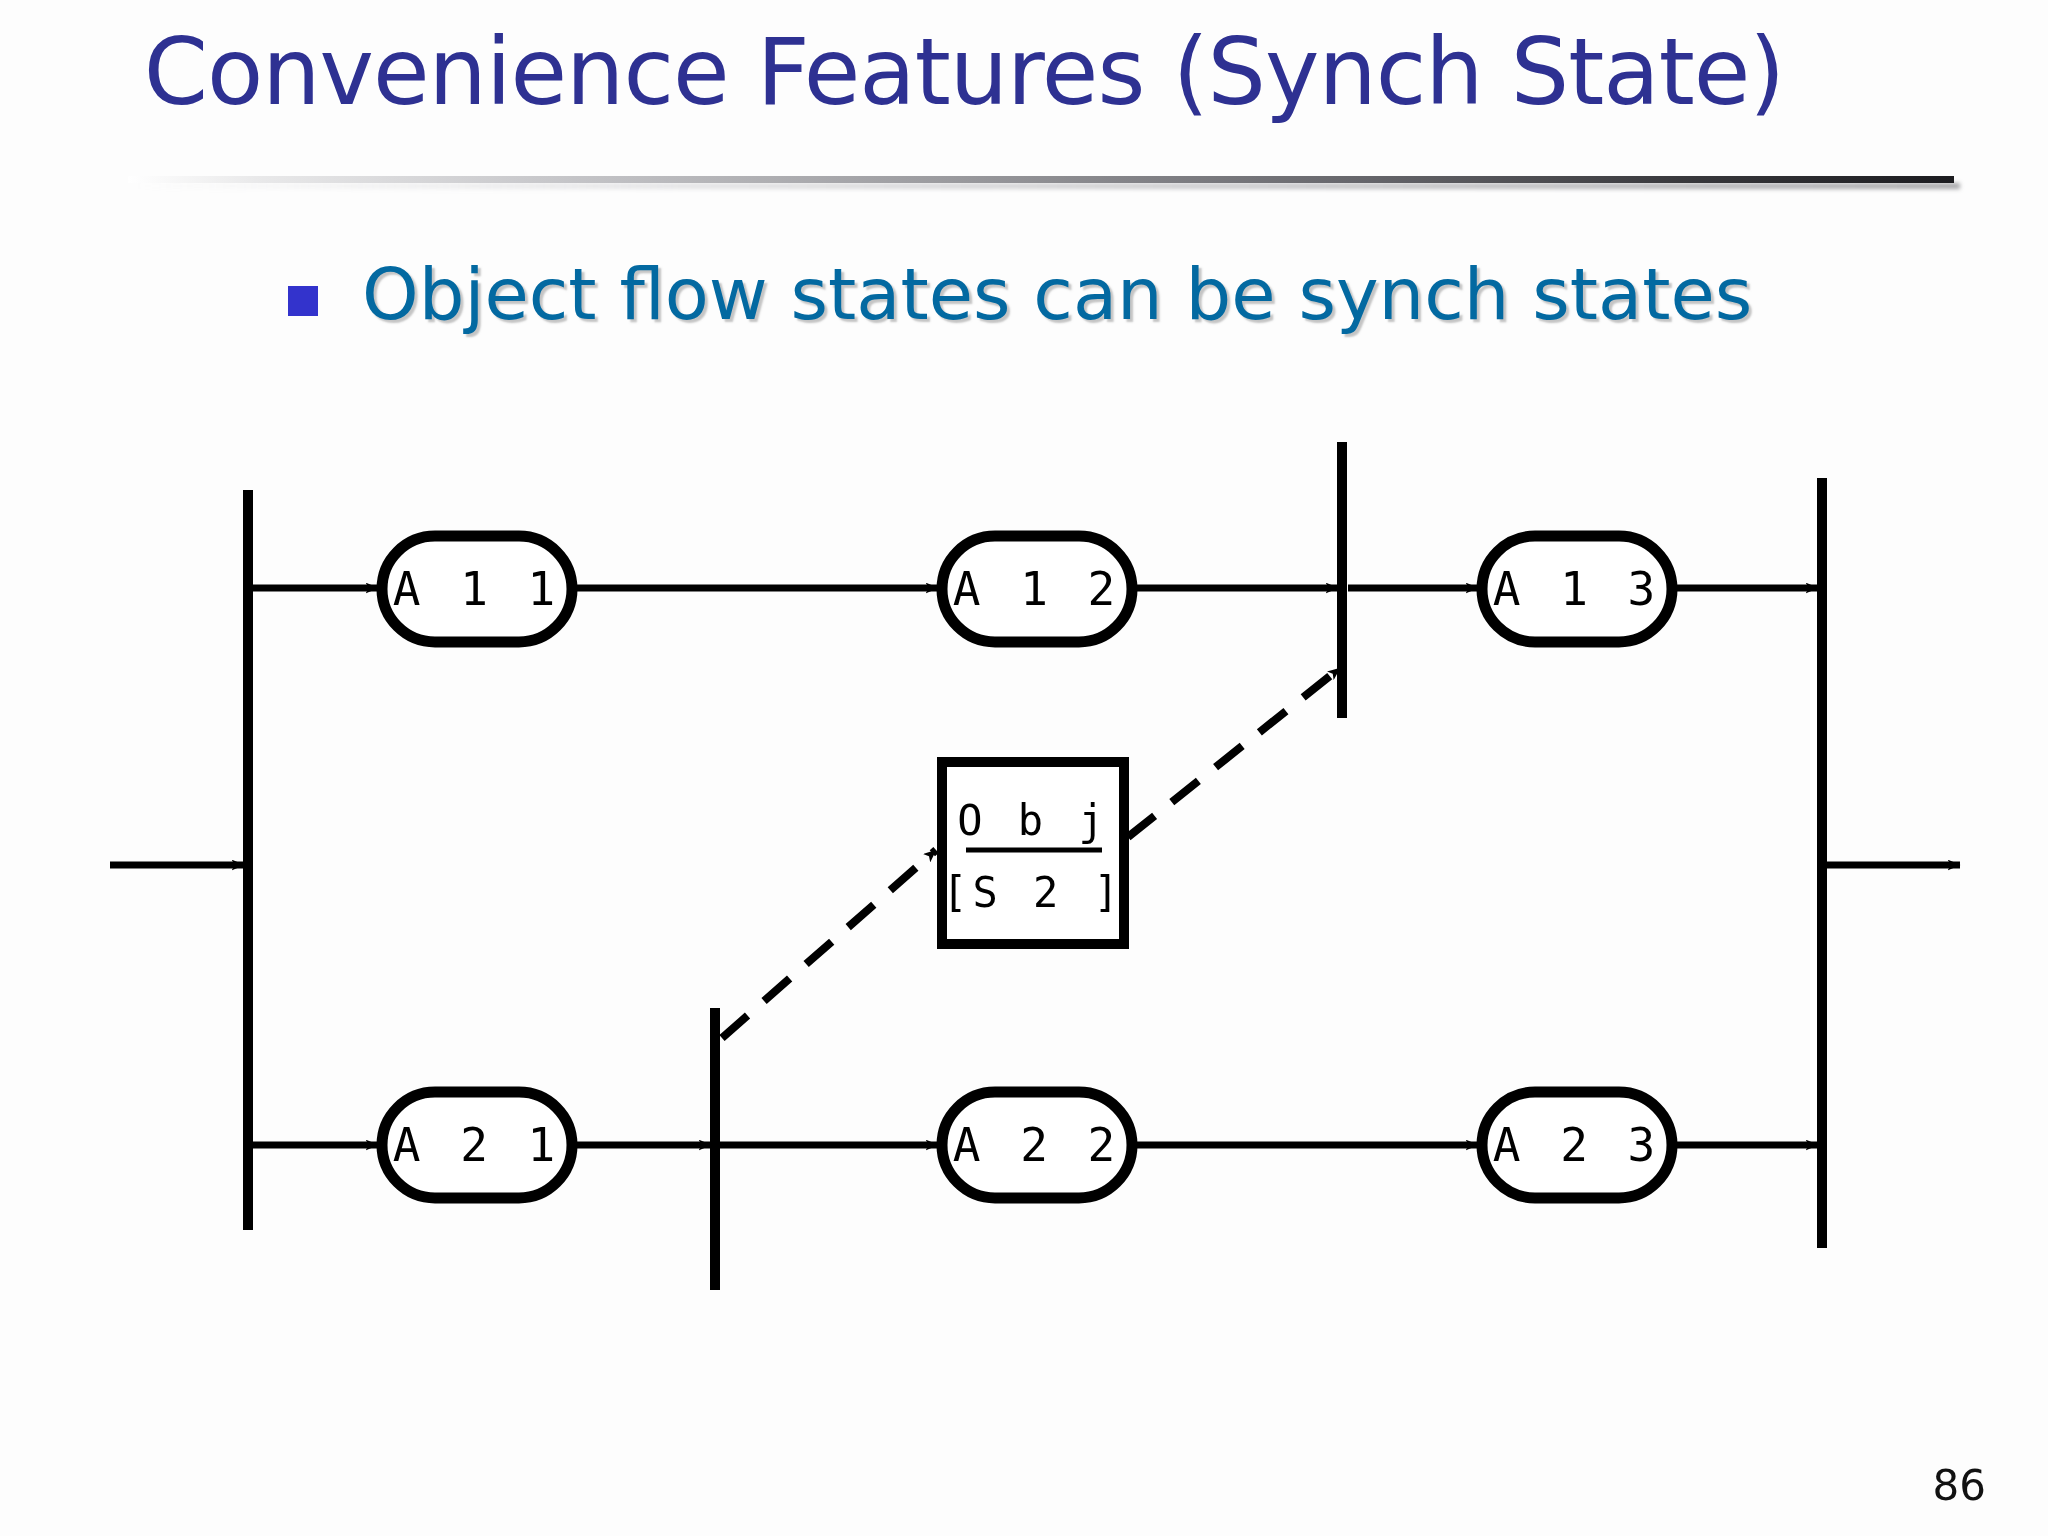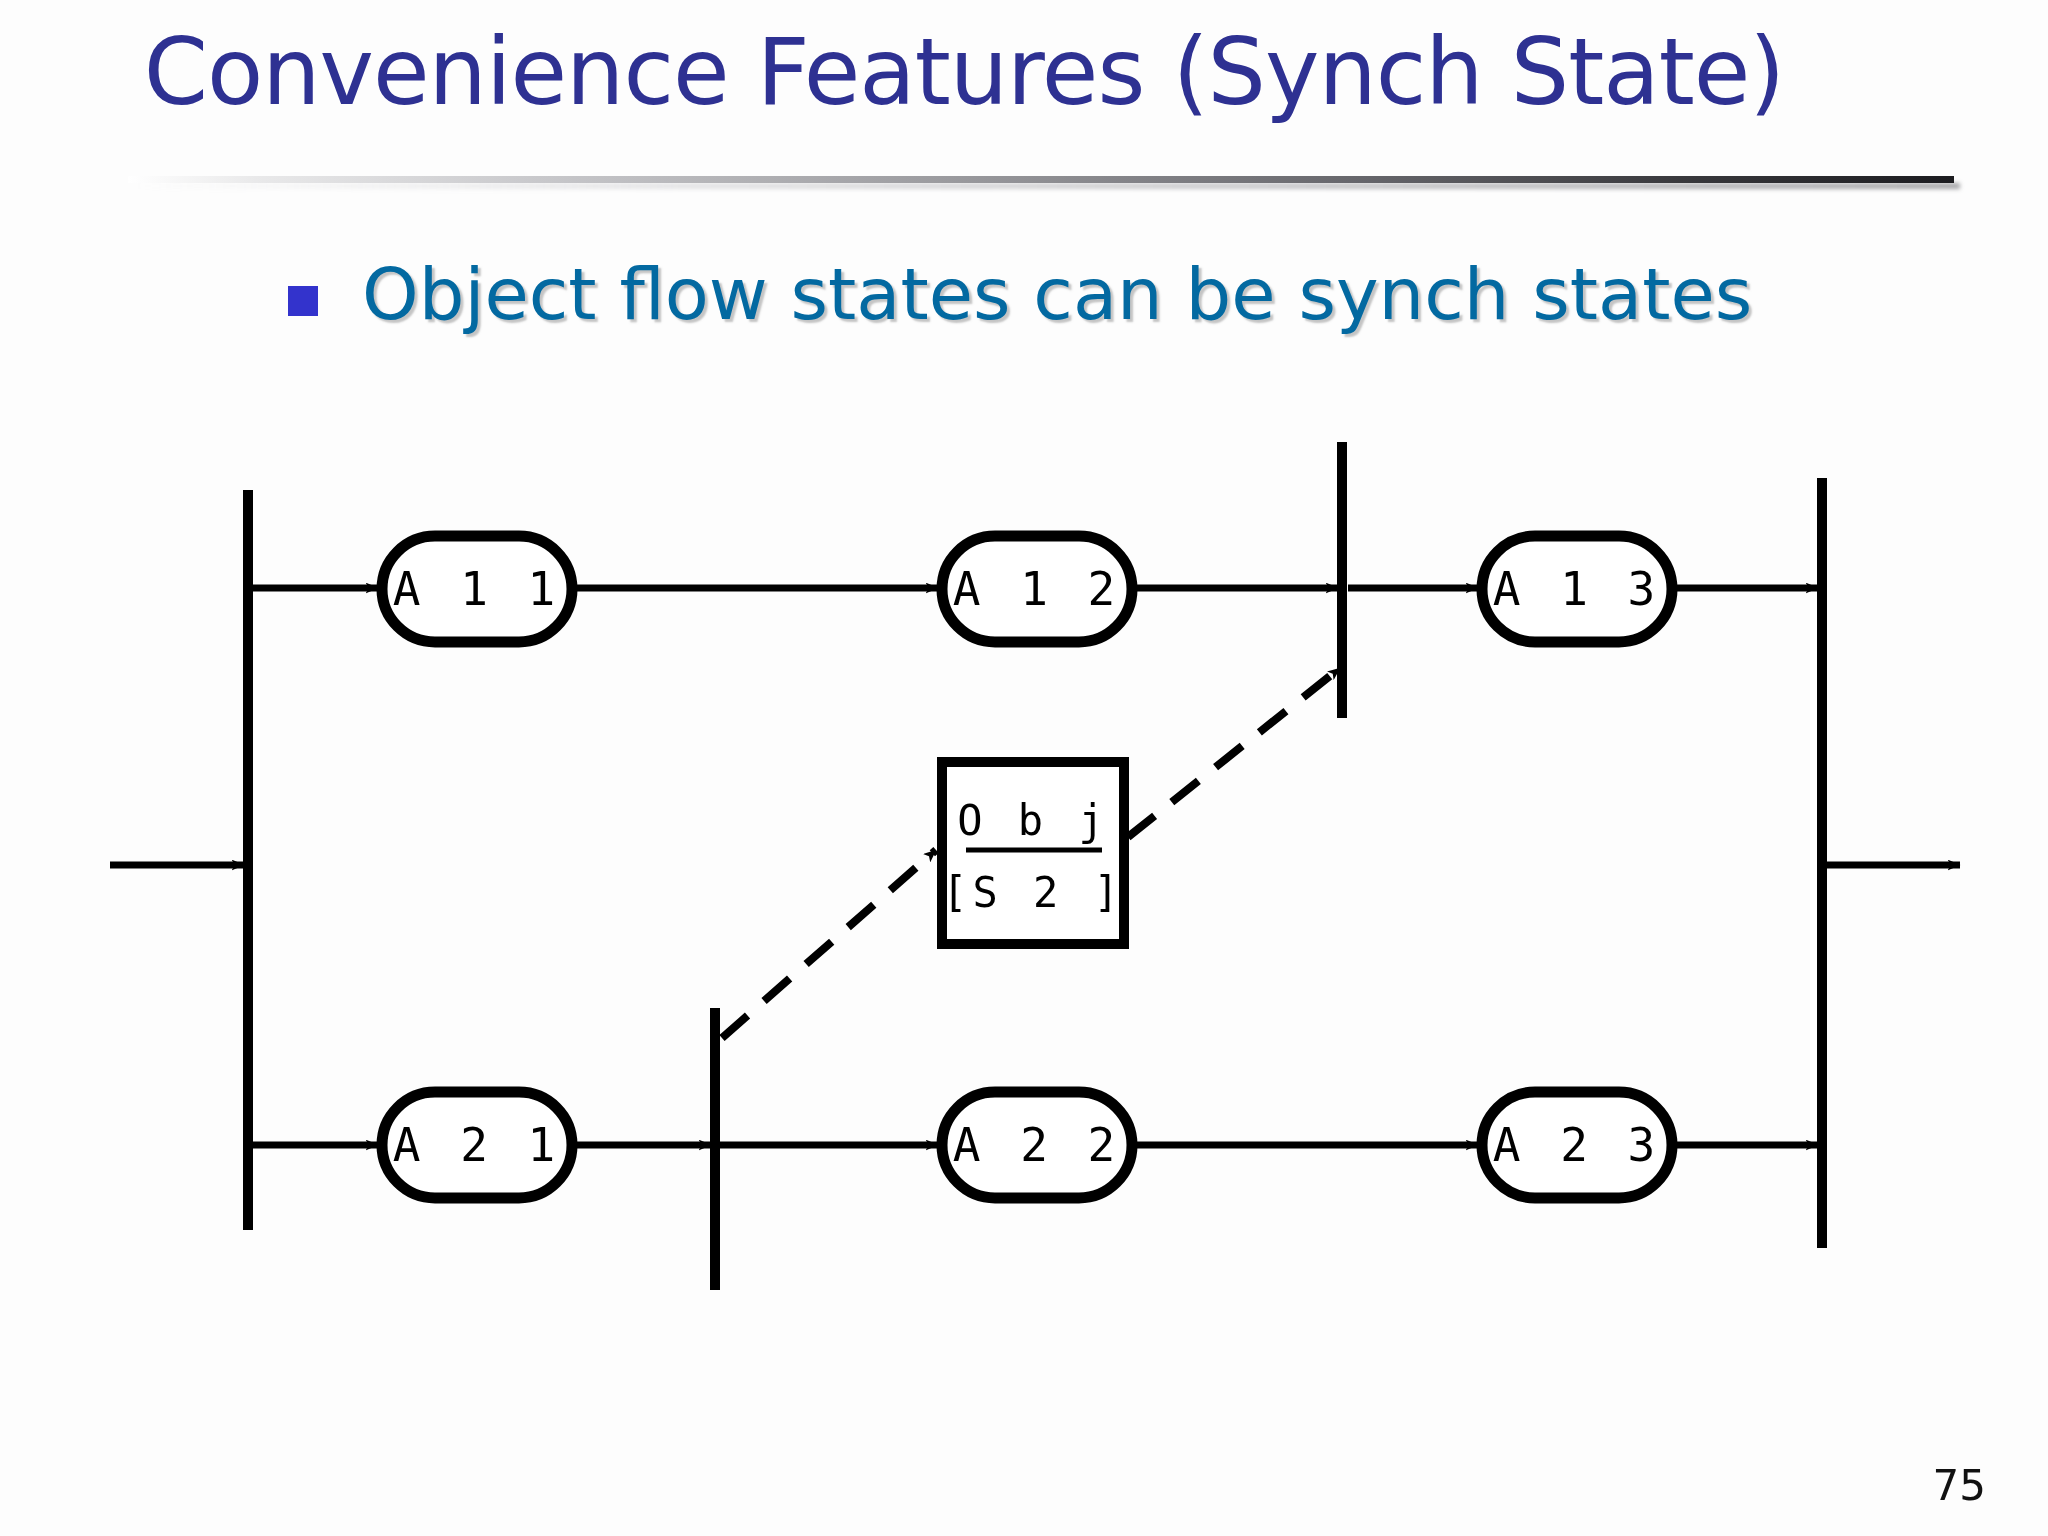--- a/index.html
+++ b/index.html
@@ -205,13 +205,13 @@
 
   <g>
     <rect x="1482" y="692" width="190" height="106" rx="53" ry="53" fill="#ffffff" stroke="#000000" stroke-width="11"></rect>
     <text class="act-label" x="1577" y="761" text-anchor="middle">A 2 3</text>
   </g>
 
   <line x1="1672" y1="745" x2="1818" y2="745" stroke="#000000" stroke-width="7" marker-end="url(#arrowhead)"></line>
 
 </svg>
 
-<div id="page-number">75</div>
+<div id="page-number">86</div>
 
 </body></html>

